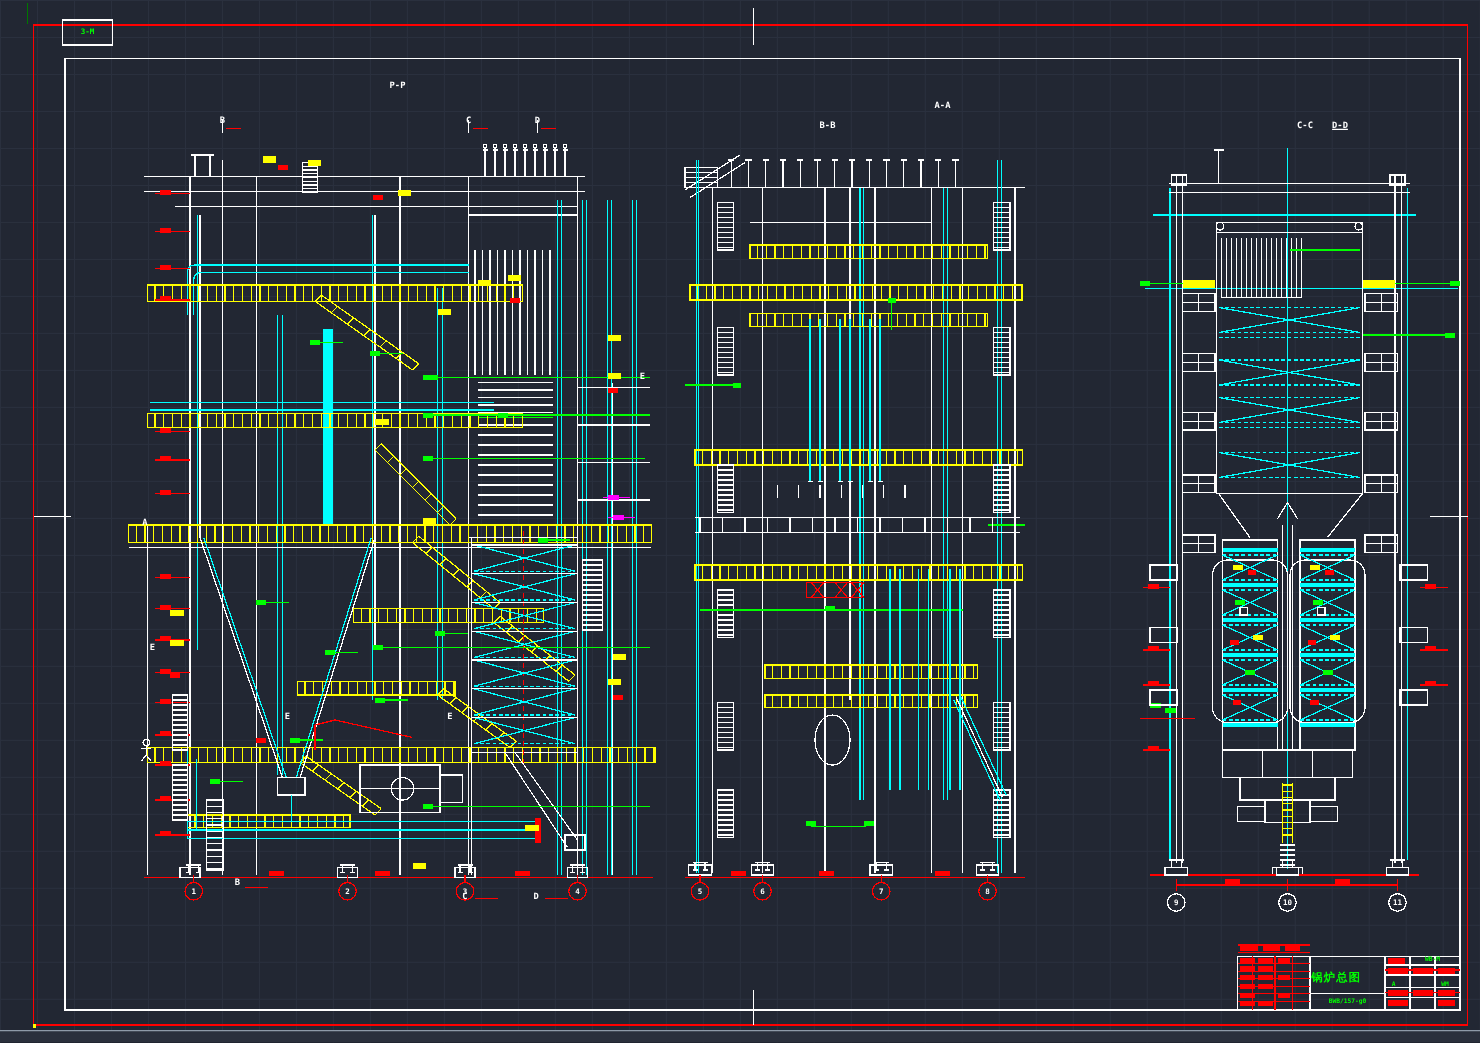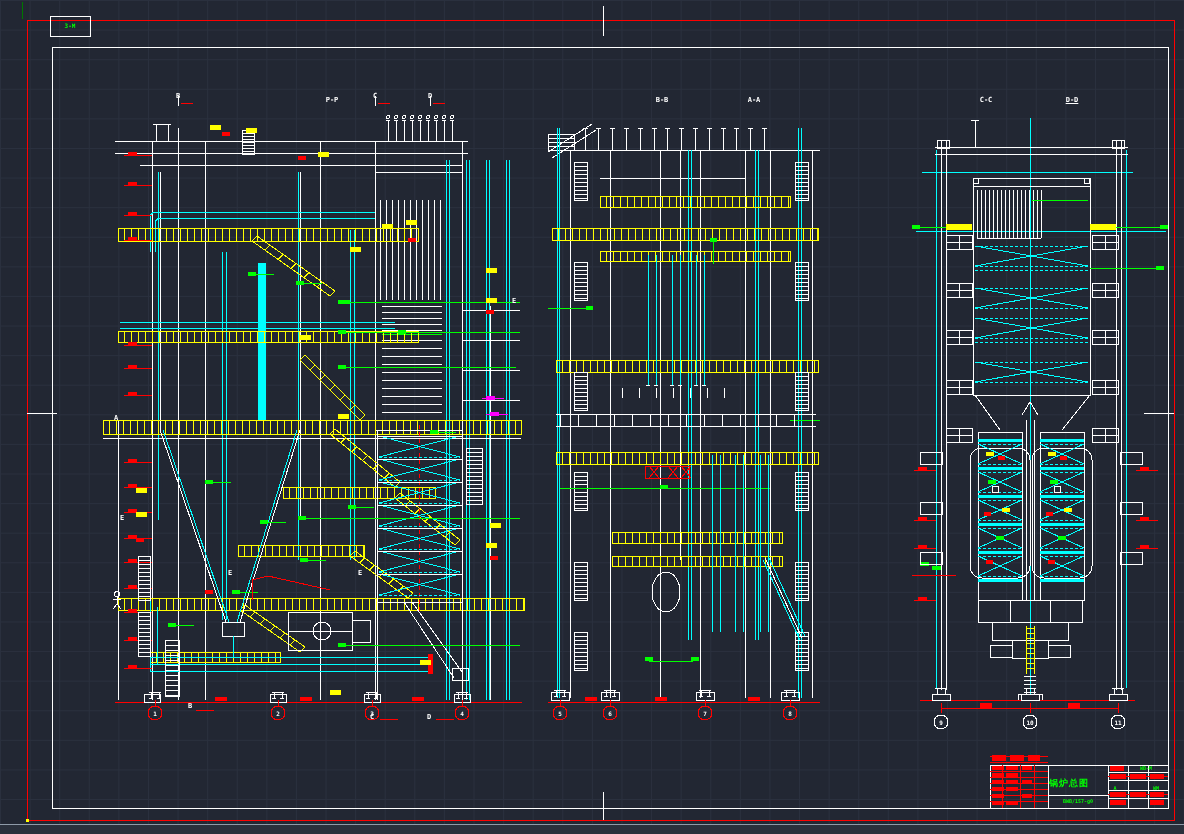--- a/index.html
+++ b/index.html
@@ -1512,24 +1512,24 @@
         <rect x="1110" y="792" width="16" height="5" fill="#ff0000"></rect>
         <rect x="1130" y="792" width="16" height="5" fill="#ff0000"></rect>
         <rect x="1150" y="792" width="14" height="5" fill="#ff0000"></rect>
         <rect x="1110" y="800" width="16" height="5" fill="#ff0000"></rect>
         <rect x="1150" y="800" width="14" height="5" fill="#ff0000"></rect>
       </g>
     </svg>
 
   <span class="corner">3-M</span>
 
-  <span class="lbl" style="left:316px;top:64px;width:32px;margin-top:32px;">P-P</span>
+  <span class="lbl" style="left:302px;top:64px;width:32px;">P-P</span>
   <span class="lbl" style="left:646px;top:96px;width:32px;text-align:center;">B-B</span>
-  <span class="lbl" style="left:738px;top:96px;width:32px;">A-A</span>
-  <span class="lbl" style="left:970px;top:96px;width:32px;">C-C</span>
+  <span class="lbl" style="left:738px;top:80px;width:32px;">A-A</span>
+  <span class="lbl" style="left:1028px;top:96px;width:32px;">C-C</span>
   <span class="lbl" style="left:1056px;top:96px;width:32px;text-decoration:underline;">D-D</span>
 
   <span class="lbl" style="left:172px;top:92px;width:12px;">B</span>
   <span class="lbl" style="left:369px;top:92px;width:12px;">C</span>
   <span class="lbl" style="left:424px;top:92px;width:12px;">D</span>
   <span class="lbl" style="left:184px;top:702px;width:12px;">B</span>
   <span class="lbl" style="left:366px;top:713px;width:12px;">C</span>
   <span class="lbl" style="left:423px;top:713px;width:12px;">D</span>
   <span class="lbl" style="left:111px;top:414px;width:10px;">A</span>
   <span class="lbl" style="left:117px;top:514px;width:10px;">E</span>

